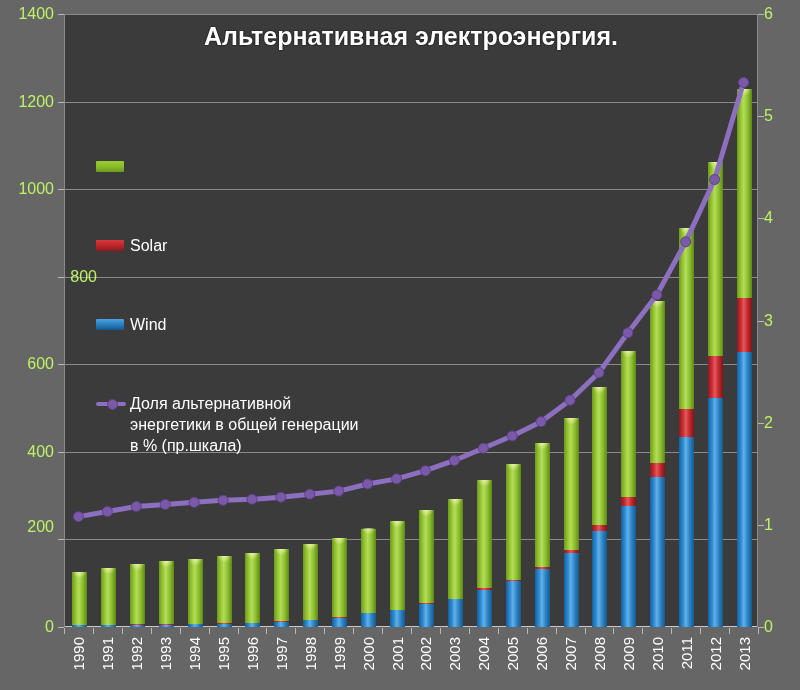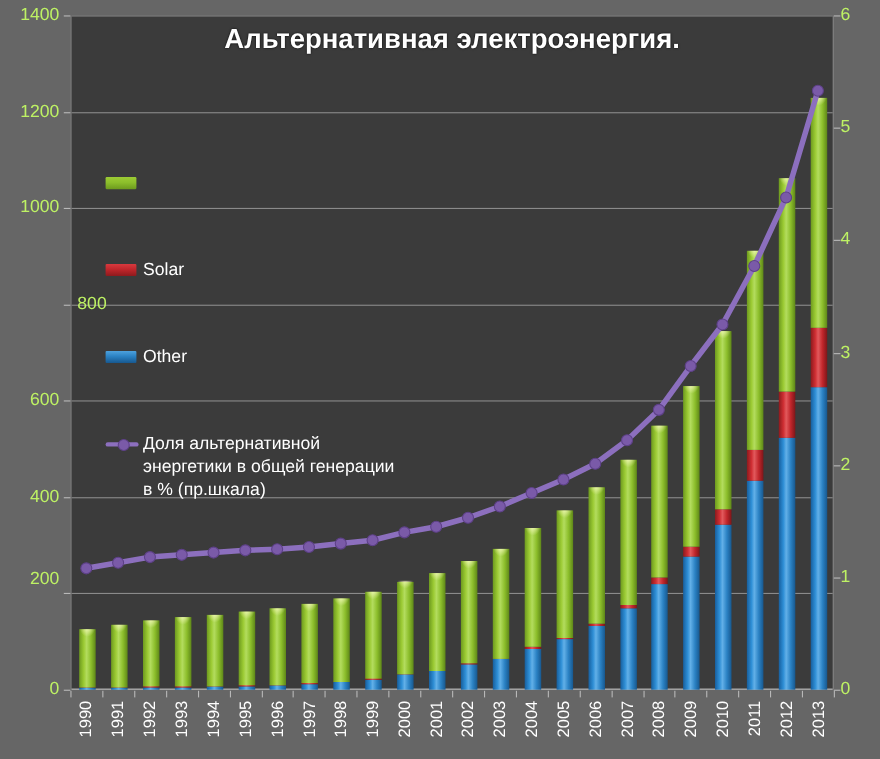--- a/index.html
+++ b/index.html
@@ -403,21 +403,21 @@
   <div class="legend" id="legend">
       <div class="legend-row" style="top: 0px;">
         <span class="legend-swatch sw-geo"></span>
       </div>
       <div class="legend-row" style="top: 79px;">
         <span class="legend-swatch sw-solar"></span>
         <span class="legend-label">Solar</span>
       </div>
       <div class="legend-row" style="top: 158px;">
         <span class="legend-swatch sw-wind"></span>
-        <span class="legend-label">Other</span>
+        <span class="legend-label">Wind</span>
       </div>
       <div class="legend-row" style="top: 237px;">
         <span class="legend-line"></span>
         <span class="legend-label">Доля альтернативной
 энергетики в общей генерации
 в % (пр.шкала)</span>
       </div>
     </div>
 
 </div>

